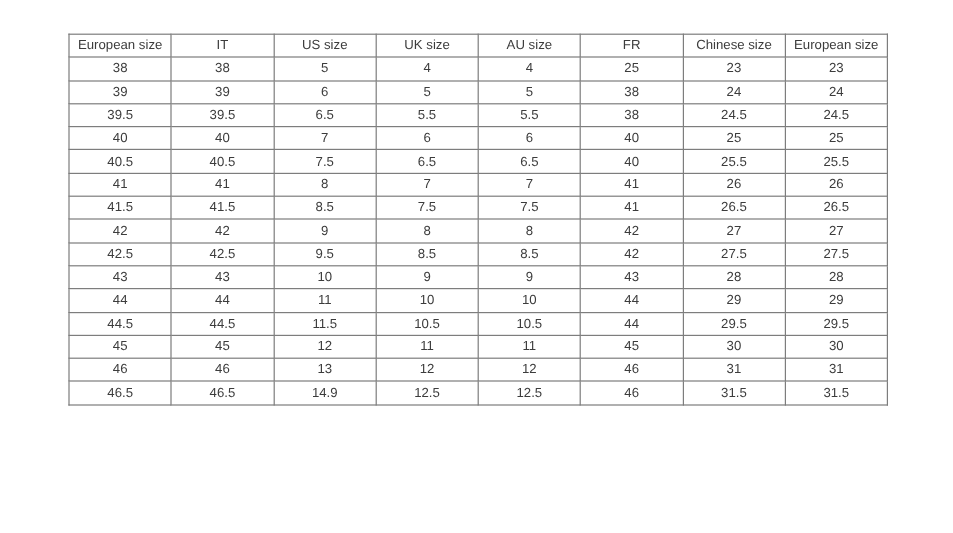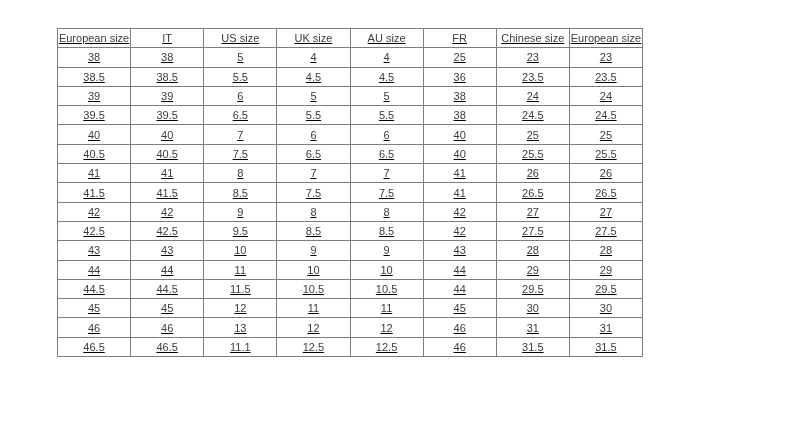--- a/index.html
+++ b/index.html
@@ -11,24 +11,23 @@
     width: 794px;
     height: 444px;
     position: relative;
     font-family: "Liberation Sans", sans-serif;
     overflow: hidden;
   }
   table.size-table {
     position: absolute;
     left: 57px;
     top: 28px;
-    width: 586px;
+    width: 683px;
     border-collapse: collapse;
     table-layout: fixed;
-    text-decoration: underline;
   }
   table.size-table th,
   table.size-table td {
     border: 1px solid #7d7d7d;
     height: 18.3px;
     padding: 0;
     text-align: center;
     vertical-align: middle;
     font-size: 11px;
     font-weight: 400;
@@ -58,30 +57,20 @@
         <td>38</td>
         <td>38</td>
         <td>5</td>
         <td>4</td>
         <td>4</td>
         <td>25</td>
         <td>23</td>
         <td>23</td>
       </tr>
       <tr>
-        <td>38.5</td>
-        <td>38.5</td>
-        <td>5.5</td>
-        <td>4.5</td>
-        <td>4.5</td>
-        <td>36</td>
-        <td>23.5</td>
-        <td>23.5</td>
-      </tr>
-      <tr>
         <td>39</td>
         <td>39</td>
         <td>6</td>
         <td>5</td>
         <td>5</td>
         <td>38</td>
         <td>24</td>
         <td>24</td>
       </tr>
       <tr>
@@ -200,21 +189,21 @@
         <td>13</td>
         <td>12</td>
         <td>12</td>
         <td>46</td>
         <td>31</td>
         <td>31</td>
       </tr>
       <tr>
         <td>46.5</td>
         <td>46.5</td>
-        <td>11.1</td>
+        <td>14.9</td>
         <td>12.5</td>
         <td>12.5</td>
         <td>46</td>
         <td>31.5</td>
         <td>31.5</td>
       </tr>
     </tbody>
 </table>
 
 </body></html>

